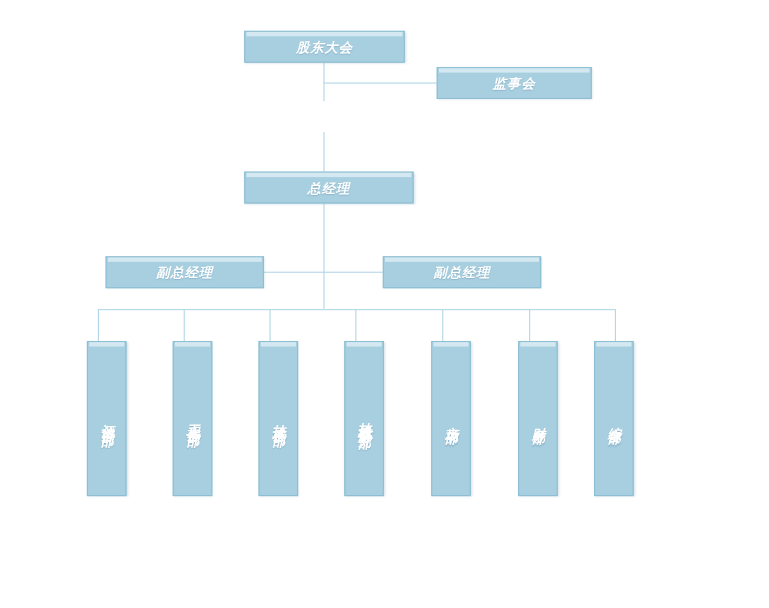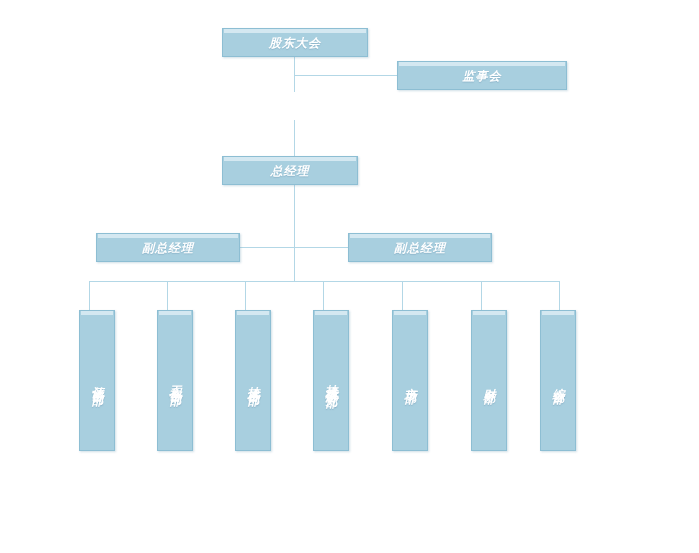--- a/index.html
+++ b/index.html
@@ -105,26 +105,26 @@
   <div class="ln ln-v" style="left:245px; top:281px; height:29px;"></div>
   <div class="ln ln-v" style="left:323px; top:281px; height:29px;"></div>
   <div class="ln ln-v" style="left:402px; top:281px; height:29px;"></div>
   <div class="ln ln-v" style="left:481px; top:281px; height:29px;"></div>
   <div class="ln ln-v" style="left:559px; top:281px; height:29px;"></div>
 
   <div class="node horiz" style="left:222px; top:28px; width:146px; height:29px;">
     <span class="lbl">股东大会</span>
   </div>
 
-  <div class="node horiz" style="left:397px; top:61px; width:170px; height:29px;">
+  <div class="node horiz" style="left:397px; top:61px; width:141px; height:29px;">
     <span class="lbl">监事会</span>
   </div>
 
 
-  <div class="node horiz" style="left:222px; top:156px; width:136px; height:29px;">
+  <div class="node horiz" style="left:222px; top:156px; width:154px; height:29px;">
     <span class="lbl">总经理</span>
   </div>
 
   <div class="node horiz" style="left:96px; top:233px; width:144px; height:29px;">
     <span class="lbl">副总经理</span>
   </div>
 
   <div class="node horiz" style="left:348px; top:233px; width:144px; height:29px;">
     <span class="lbl">副总经理</span>
   </div>

